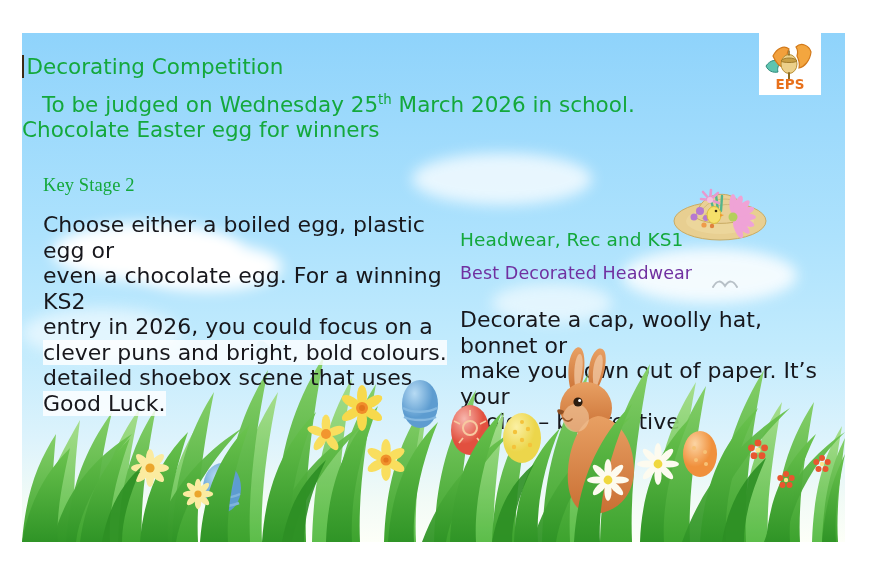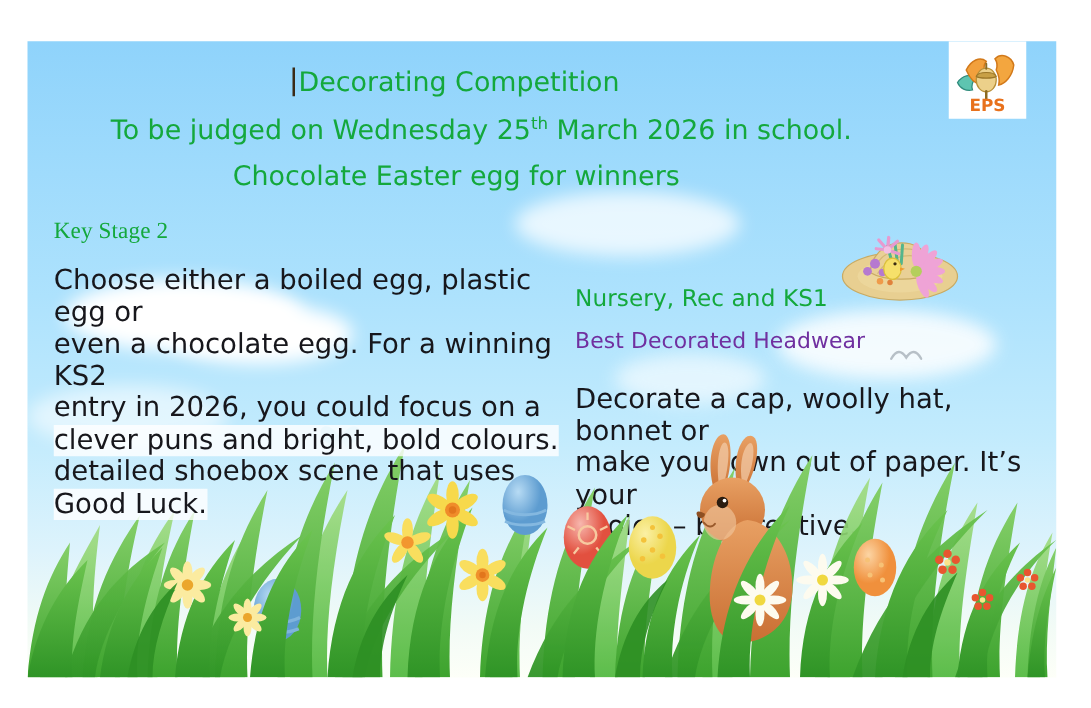--- a/index.html
+++ b/index.html
@@ -24,28 +24,28 @@
         #ddf3fc 80%,
         #f2fbf6 92%,
         #fdfff8 100%);
   }
 
   
   .cloud{ position:absolute; background:#ffffff; border-radius:50%;
           filter:blur(7px); pointer-events:none; }
 
   
-  .titlewrap{ position:absolute; left:0; width:686px; text-align:center; }
+  .titlewrap{ position:absolute; left:0; width:686px; }
   .ttl{
     font-family:"DejaVu Sans", sans-serif;
     color:#14a83c; font-weight:400; white-space:nowrap;
   }
   #title-line1{ top:21px; font-size:21.5px; }
   #title-line2{ top:59px; font-size:21.5px;margin-left:20px; }
-  #title-line3{ top:96px; font-size:21.5px; }
+  #title-line3{ top:84px; font-size:21.5px; }
   .caret{
     display:inline-block; width:1.5px; height:23px;
     background:#3b2a16; vertical-align:-4px; margin-right:3px;
   }
   sup{ font-size:0.62em; vertical-align:super; }
 
   
   .col{ position:absolute; }
   #col-left{ left:21px;  top:142px; width:412px; }
   #col-right{ left:438px; top:196px; width:378px; }
@@ -210,21 +210,21 @@
       <div>Choose either a boiled egg, plastic egg or</div>
       <div>even a chocolate egg. For a winning KS2</div>
       <div>entry in 2026, you could focus on a</div>
       <div><span class="hl">clever puns and bright, bold colours.</span></div>
       <div>detailed shoebox scene that uses</div>
       <div><span class="hl">Good Luck.</span></div>
     </div>
   </div>
 
   <div class="col" id="col-right">
-    <div class="h-green" id="ks1-heading">Nursery, Rec and KS1</div>
+    <div class="h-green" id="ks1-heading">Headwear, Rec and KS1</div>
     <div class="h-purple" id="ks1-sub">Best Decorated Headwear</div>
     <div class="body-txt" id="ks1-body">
       <div>Decorate a cap, woolly hat, bonnet or</div>
       <div>make your own out of paper. It’s your</div>
       <div>choice – be creative.</div>
     </div>
   </div>
 
   <div id="scene">
     <svg viewBox="0 0 823 230" preserveAspectRatio="none">

